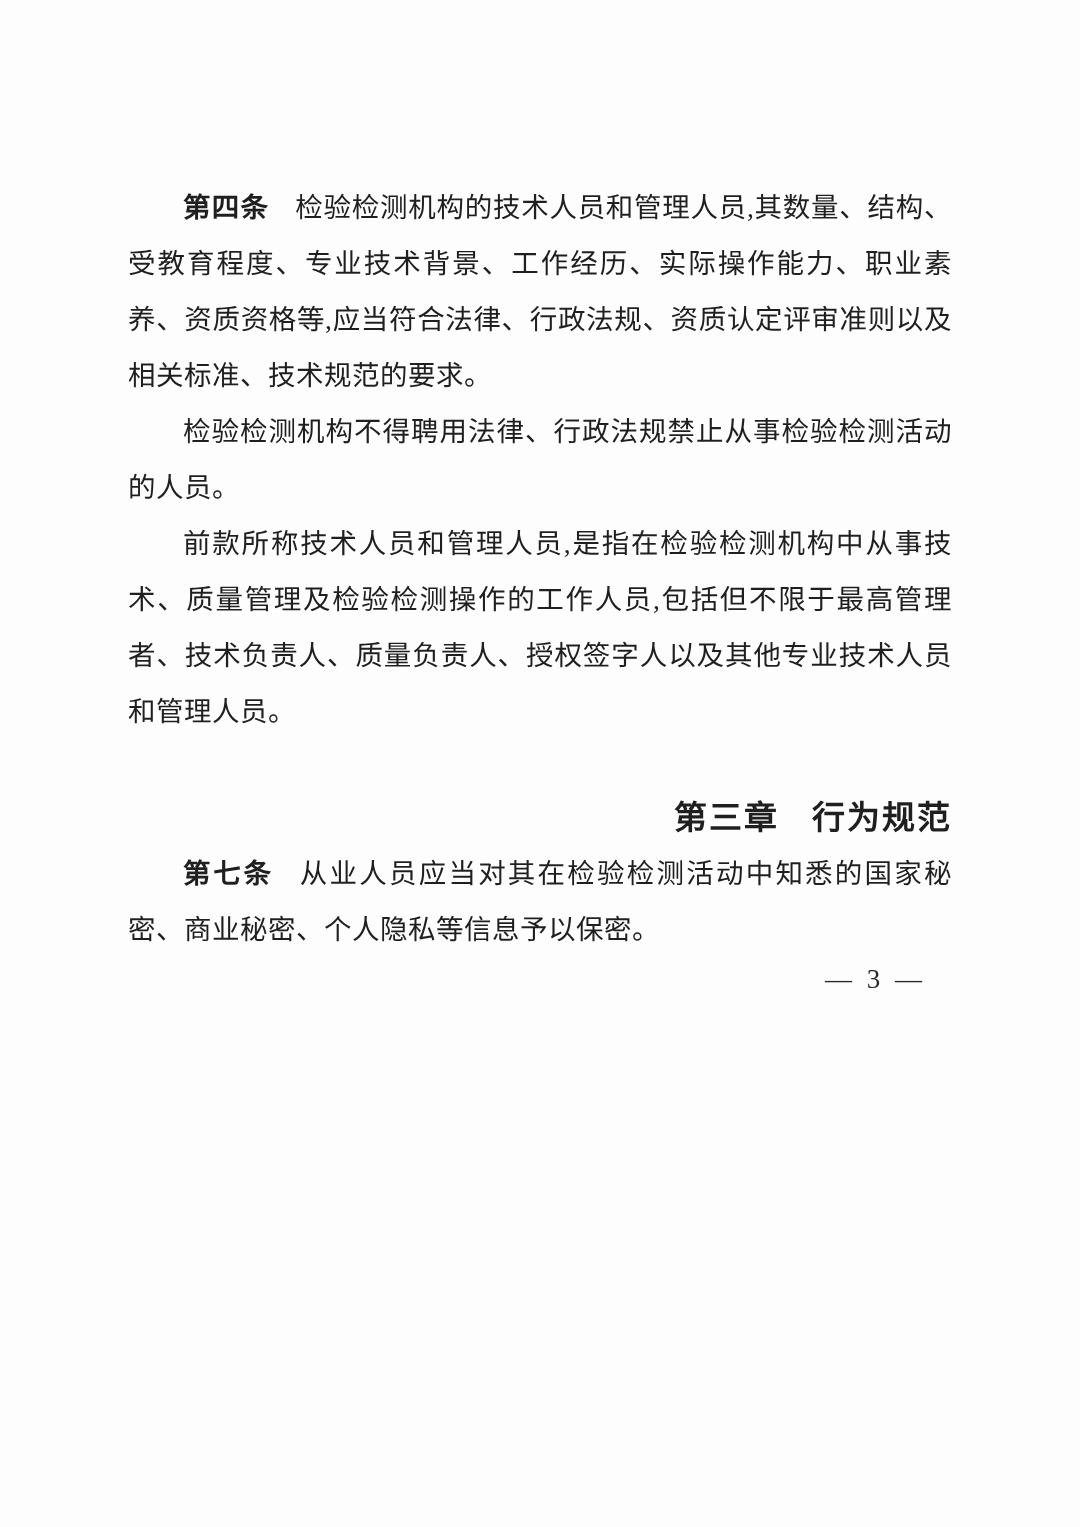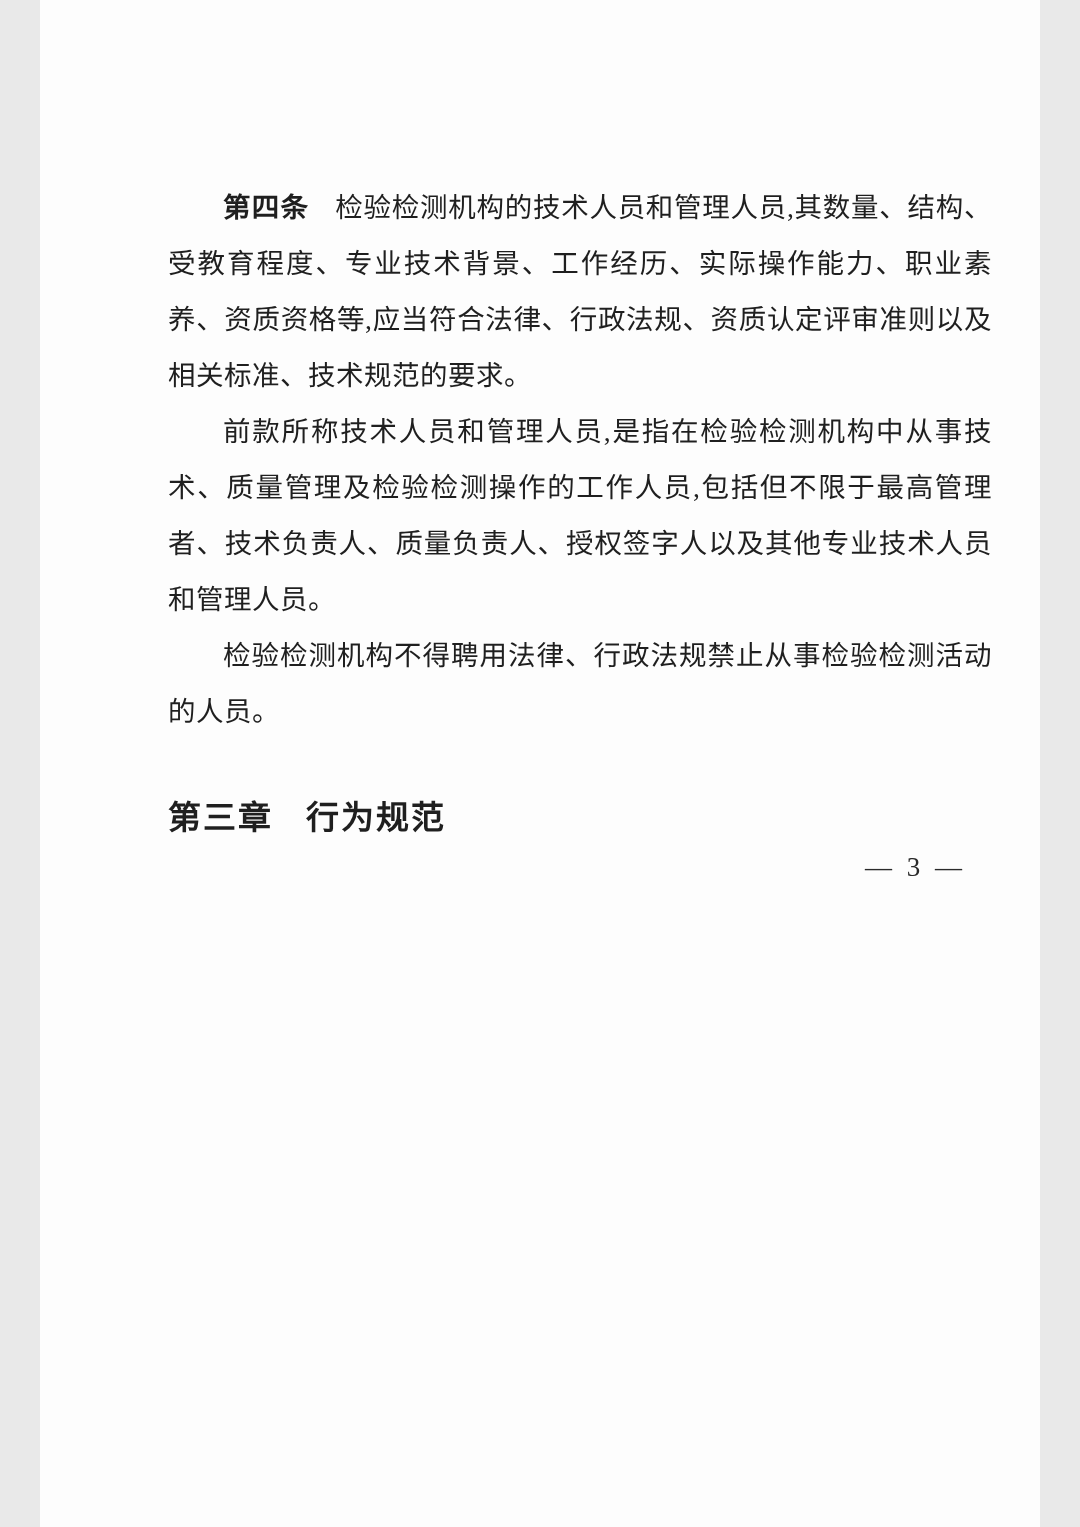--- a/index.html
+++ b/index.html
@@ -2,21 +2,21 @@
 <html lang="zh-CN"><head>
 <meta charset="utf-8">
 <style>
   html, body {
     margin: 0;
     padding: 0;
     background: #e9e9e9;
   }
   .page {
     position: relative;
-    width: 1000px;
+    width: 1080px;
     height: 1527px;
     margin: 0 auto;
     background: #fdfdfd;
     overflow: hidden;
     box-sizing: border-box;
     padding: 180px 128px 0 128px;
     font-family: "Liberation Serif", "DejaVu Serif", serif;
     color: #1f1f1f;
   }
   .doc-body {
@@ -37,21 +37,21 @@
     font-weight: bold;
     margin-right: 0.95em;
     letter-spacing: 1px;
   }
   .chapter-heading {
     margin: 50px 0 0 0;
     font-size: 33px;
     line-height: 56px;
     font-weight: bold;
     font-family: "Liberation Sans", "DejaVu Sans", sans-serif;
-    text-align: left;
+    text-align: right;
     text-indent: 0;
     letter-spacing: 2px;
   }
   .chapter-label {
     margin-right: 1em;
   }
   .page-footer {
     margin: 0;
     text-align: right;
     padding-right: 26px;
@@ -62,26 +62,27 @@
   }
 </style>
 </head>
 <body>
 
 <div class="page">
   <div class="doc-body">
 
     <p class="para"><span class="article-label">第四条</span><span>检验检测机构的技术人员和管理人员,其数量、结构、受教育程度、专业技术背景、工作经历、实际操作能力、职业素养、资质资格等,应当符合法律、行政法规、资质认定评审准则以及相关标准、技术规范的要求。</span></p>
 
+    <p class="para"><span>检验检测机构不得聘用法律、行政法规禁止从事检验检测活动的人员。</span></p>
+
     <p class="para"><span>前款所称技术人员和管理人员,是指在检验检测机构中从事技术、质量管理及检验检测操作的工作人员,包括但不限于最高管理者、技术负责人、质量负责人、授权签字人以及其他专业技术人员和管理人员。</span></p>
-
-    <p class="para"><span>检验检测机构不得聘用法律、行政法规禁止从事检验检测活动的人员。</span></p>
 
 
     <h2 class="chapter-heading"><span class="chapter-label">第三章</span><span>行为规范</span></h2>
 
 
 
+    <p class="para"><span class="article-label">第七条</span><span>从业人员应当对其在检验检测活动中知悉的国家秘密、商业秘密、个人隐私等信息予以保密。</span></p>
 
     <p class="page-footer"><span>— 3 —</span></p>
 
   </div>
 </div>
 
 </body></html>

